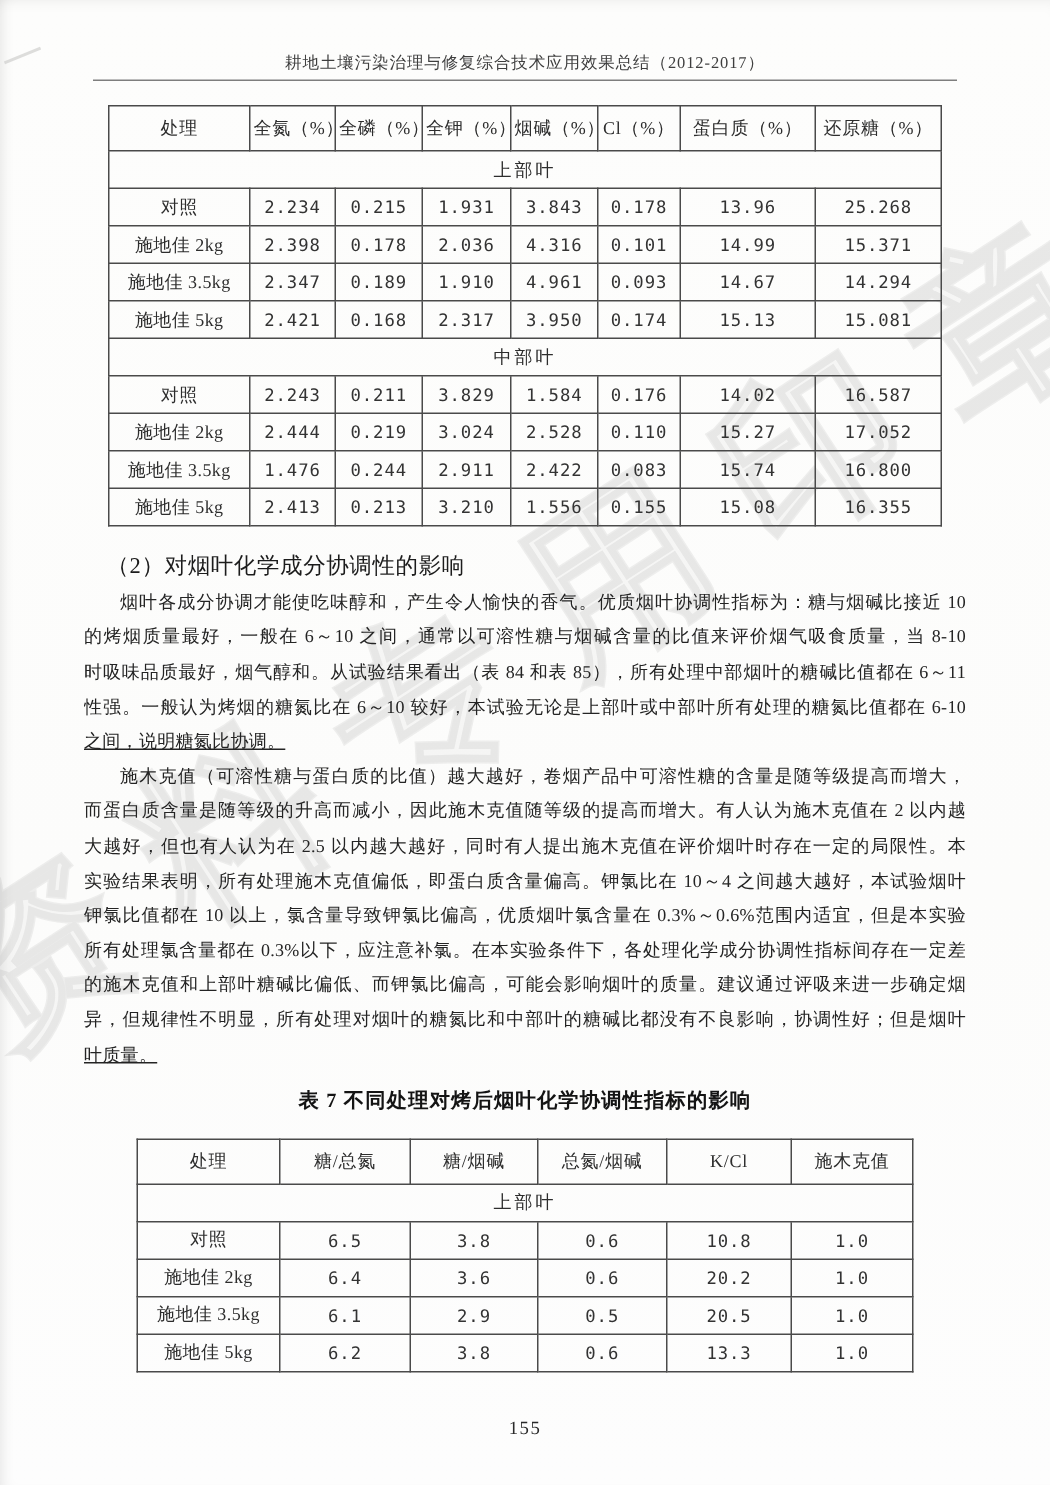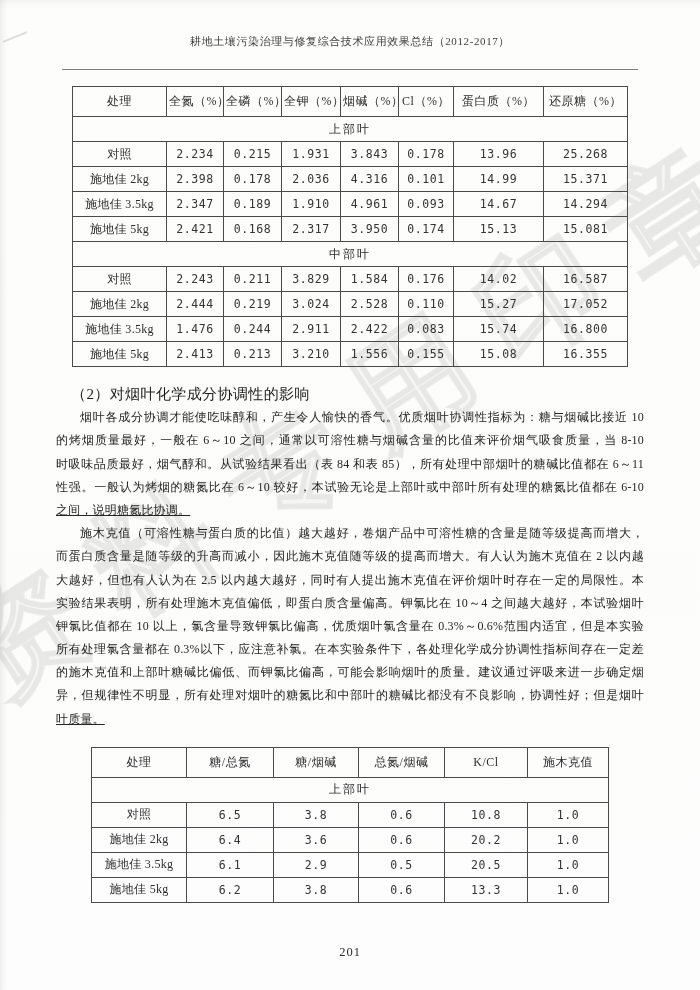--- a/index.html
+++ b/index.html
@@ -22,21 +22,21 @@
     -webkit-text-stroke:2px rgba(110,110,110,0.10);
     font-weight:bold;pointer-events:none;user-select:none;
   }
   .corner-artifact{
     position:absolute;z-index:1;left:2px;top:36px;width:26px;height:0;
     border-top:2px solid #cfcfcd;transform:rotate(-22deg);opacity:.7;
   }
   .running-head{
     width:576px;margin:34px auto 0;text-align:center;
     font-size:11px;letter-spacing:.6px;color:#3e3e3e;
-    padding-bottom:20px;border-bottom:1px solid #7e7e7e;
+    padding-bottom:4px;border-bottom:1px solid #7e7e7e;
   }
   .caption{
     text-align:center;font-weight:bold;font-size:13.5px;color:#141414;
     letter-spacing:.8px;margin:14px 0 6px;
   }
   .caption.second{margin:10px 0 6px;}
   table{
     border-collapse:collapse;table-layout:fixed;margin:16px auto;
     border:1.5px solid #2e2e2e;
   }
@@ -204,20 +204,21 @@
         <div class="bline">而蛋白质含量是随等级的升高而减小，因此施木克值随等级的提高而增大。有人认为施木克值在 2 以内越</div>
         <div class="bline">大越好，但也有人认为在 2.5 以内越大越好，同时有人提出施木克值在评价烟叶时存在一定的局限性。本</div>
         <div class="bline">实验结果表明，所有处理施木克值偏低，即蛋白质含量偏高。钾氯比在 10～4 之间越大越好，本试验烟叶</div>
         <div class="bline">钾氯比值都在 10 以上，氯含量导致钾氯比偏高，优质烟叶氯含量在 0.3%～0.6%范围内适宜，但是本实验</div>
         <div class="bline">所有处理氯含量都在 0.3%以下，应注意补氯。在本实验条件下，各处理化学成分协调性指标间存在一定差</div>
         <div class="bline">的施木克值和上部叶糖碱比偏低、而钾氯比偏高，可能会影响烟叶的质量。建议通过评吸来进一步确定烟</div>
         <div class="bline">异，但规律性不明显，所有处理对烟叶的糖氮比和中部叶的糖碱比都没有不良影响，协调性好；但是烟叶</div>
         <div class="bline last">叶质量。</div>
       </div>
 
+    <div class="caption second">表 7 不同处理对烤后烟叶化学协调性指标的影响</div>
     <table class="t7">
       <colgroup>
         <col style="width:95px">
           <col style="width:87px">
           <col style="width:85px">
         <col style="width:86px">
           <col style="width:83px">
           <col style="width:81px">
       </colgroup>
     <thead>
@@ -263,14 +264,14 @@
             <td class="num">6.2</td>
             <td class="num">3.8</td>
             <td class="num">0.6</td>
             <td class="num">13.3</td>
             <td class="num">1.0</td>
           </tr>
         </tbody>
       </table>
   </div>
 
-  <div class="page-number">201</div>
+  <div class="page-number">155</div>
 </div>
 
 </body></html>

